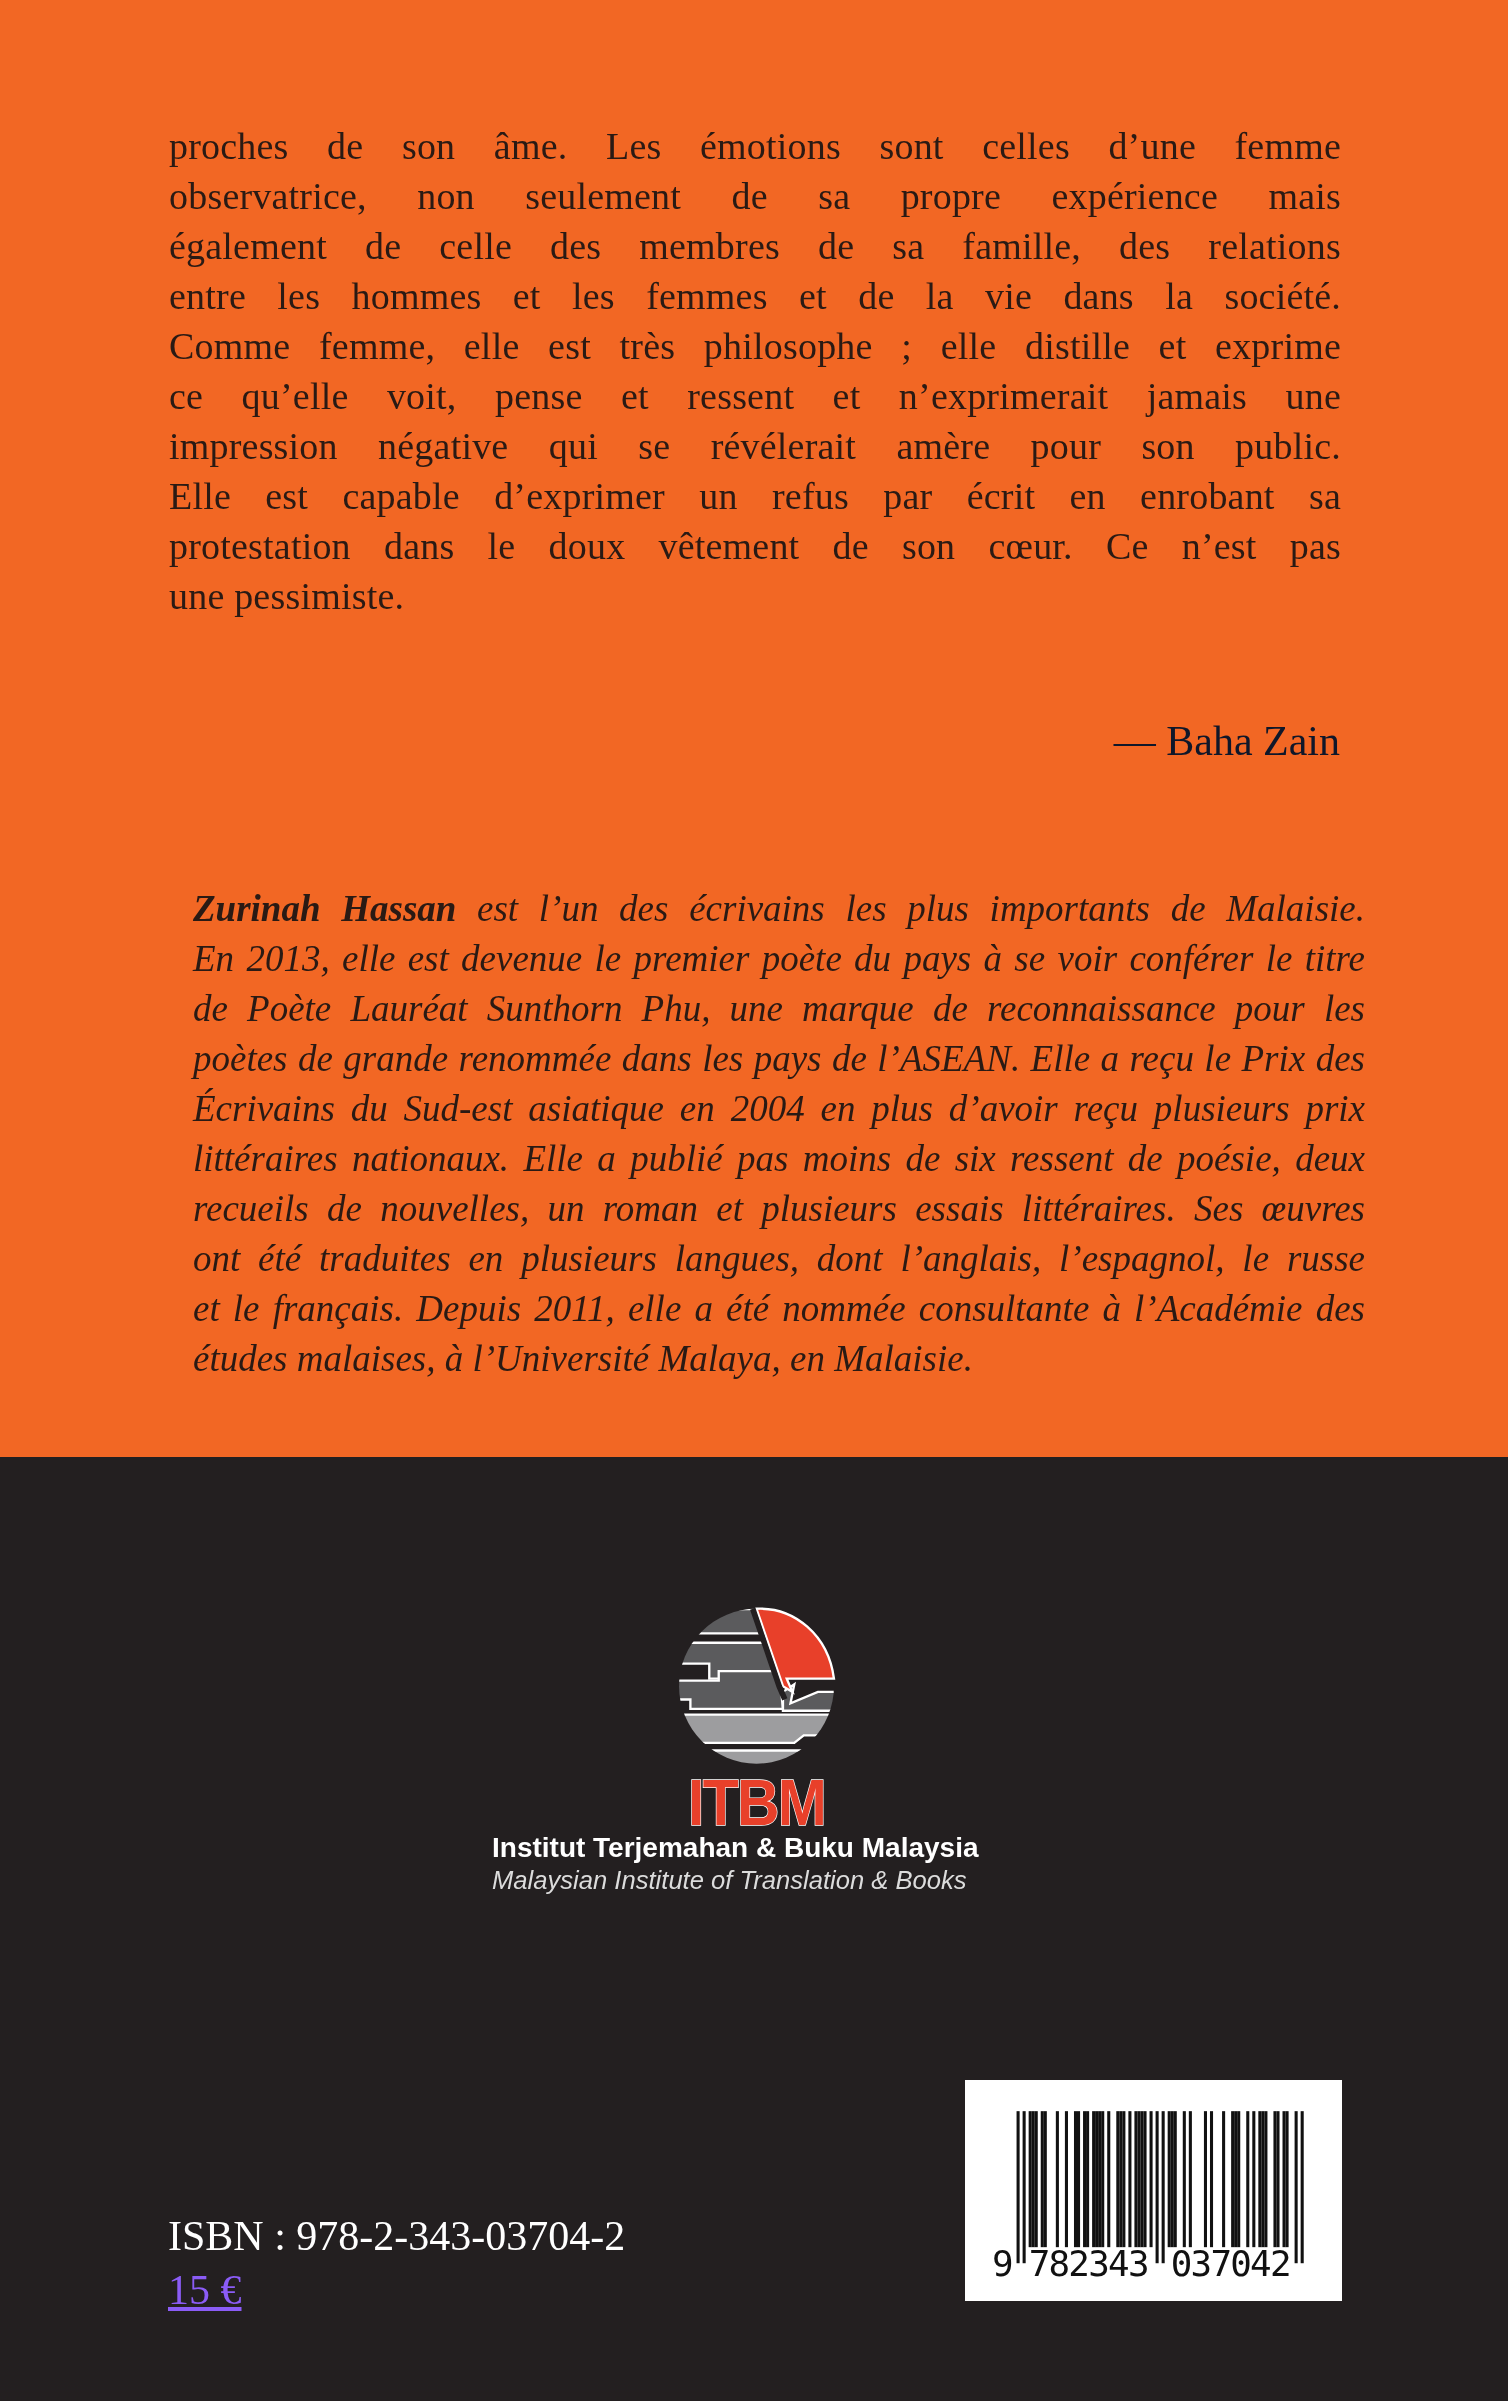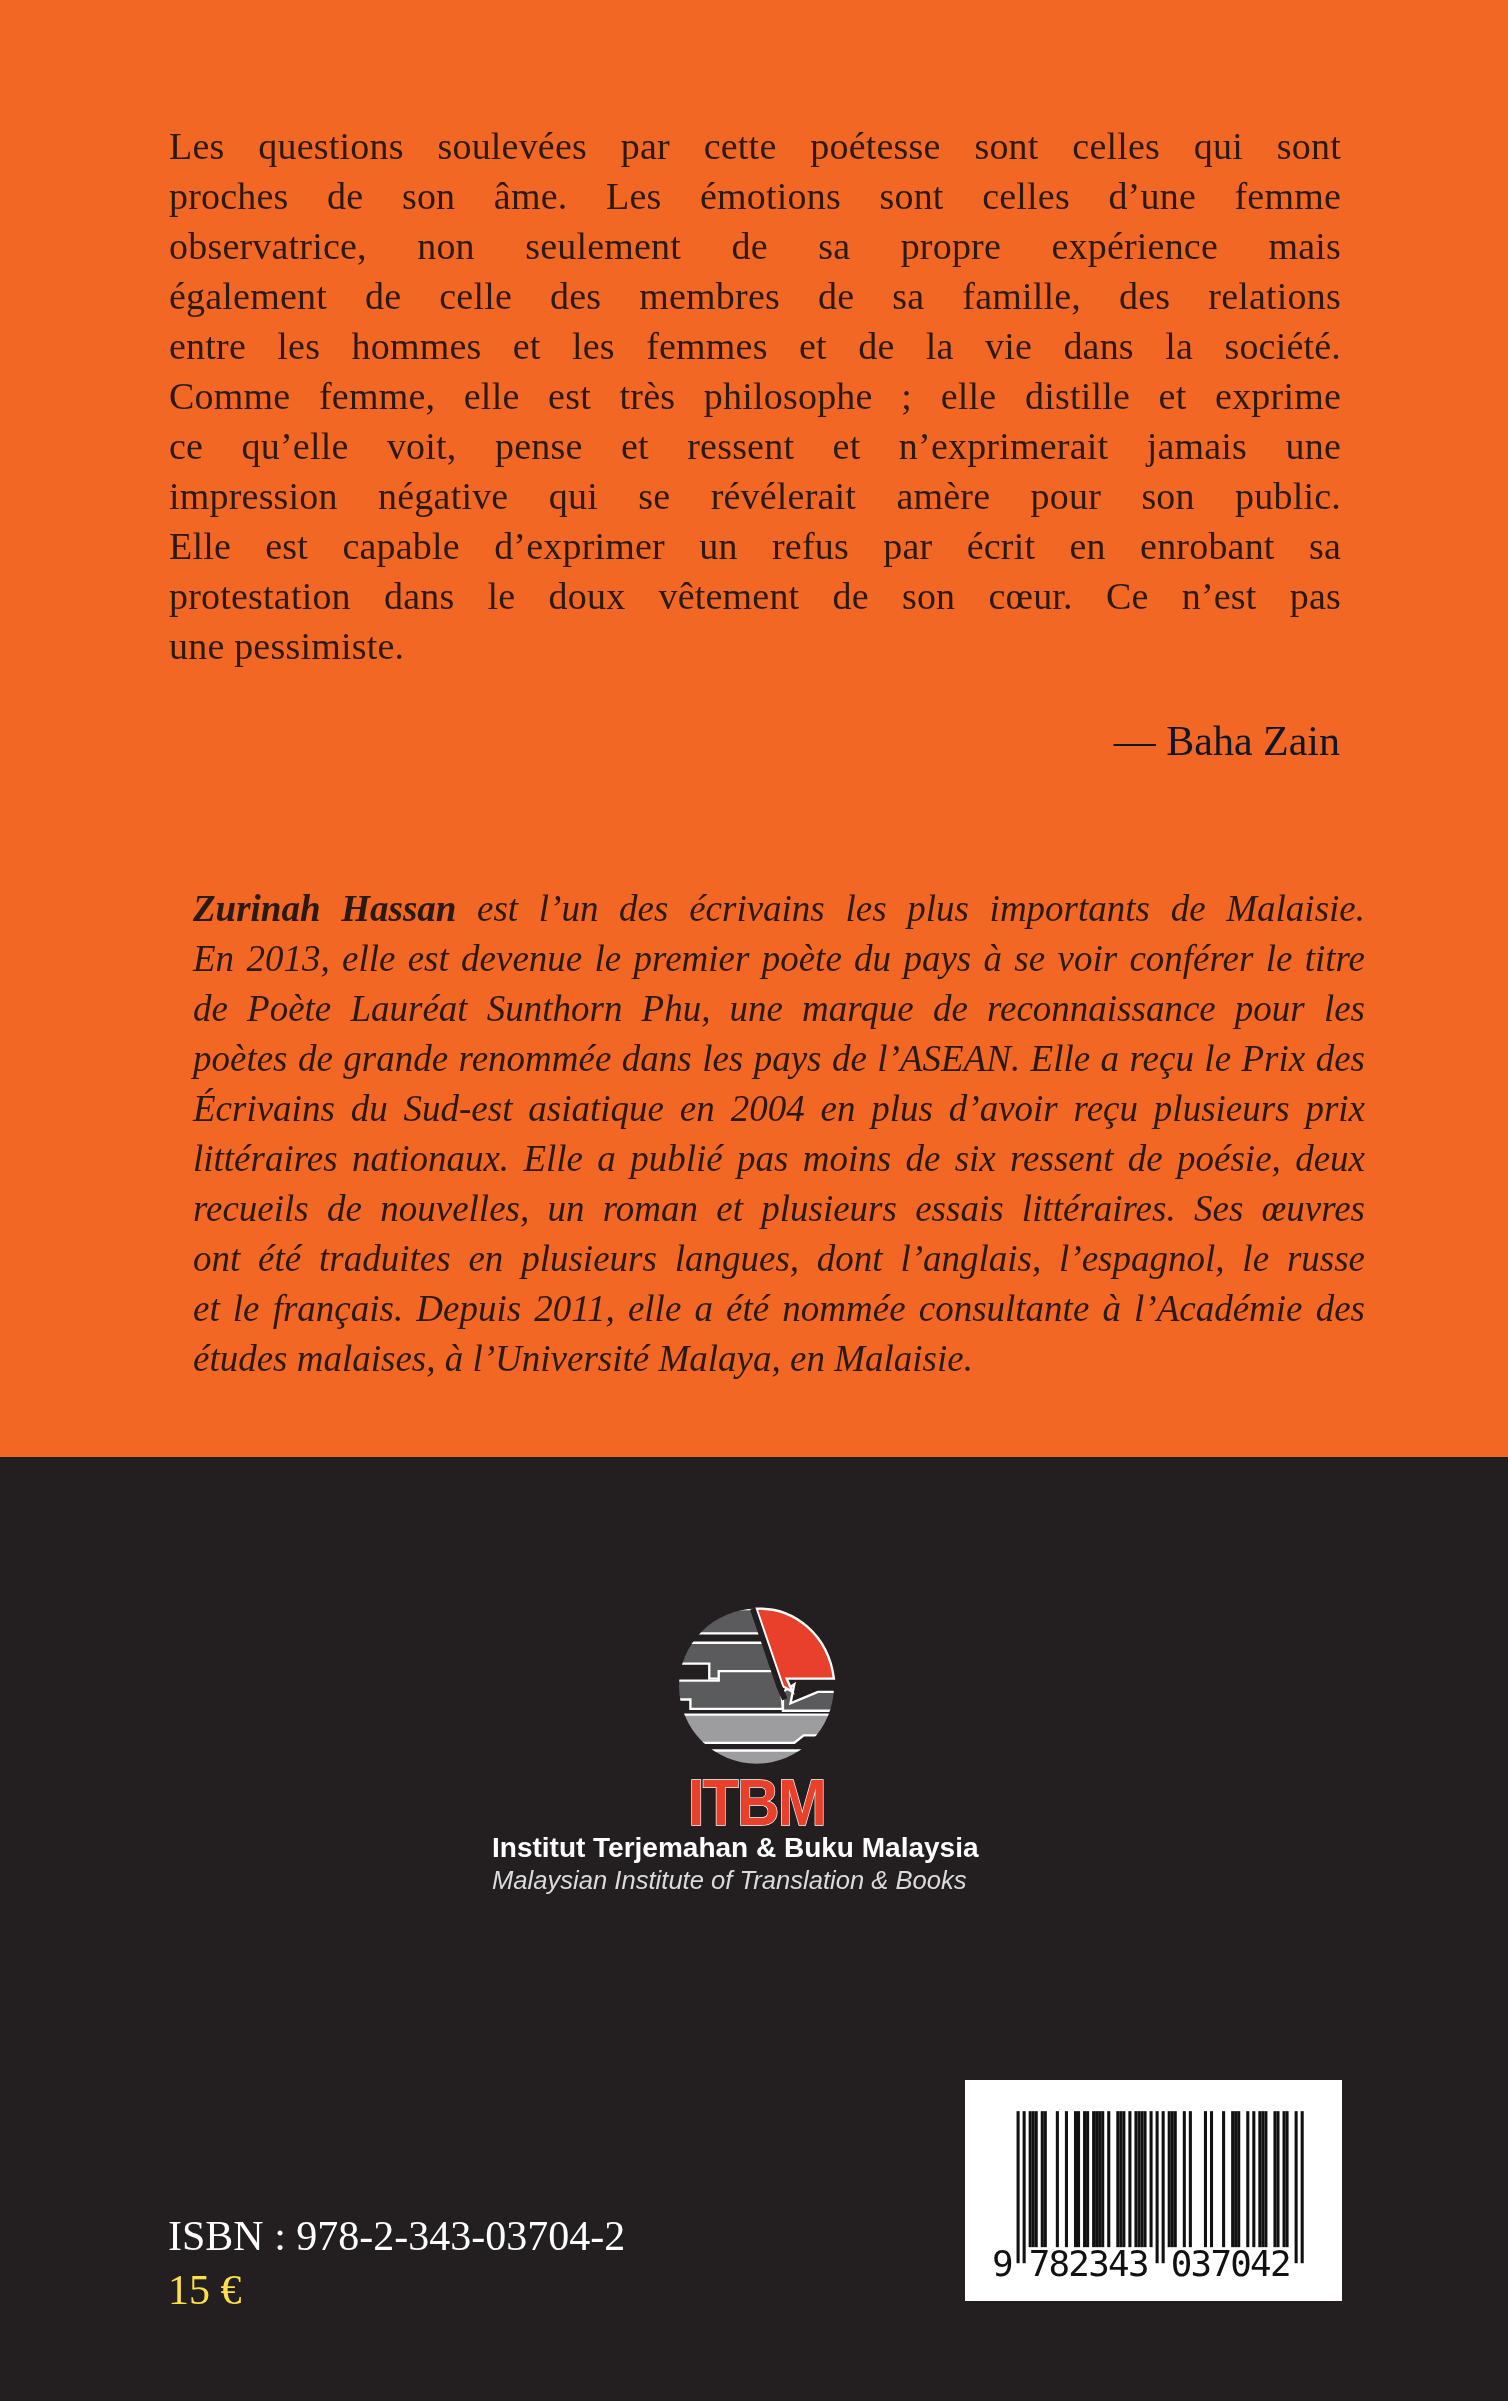--- a/index.html
+++ b/index.html
@@ -57,34 +57,33 @@
       font-family: "Liberation Sans", "DejaVu Sans", sans-serif; font-style: italic;
       font-size: 25.6px; line-height: 32px; color: #DCDCDC; white-space: nowrap;
     }
 
     .isbn {
       position: absolute; left: 168px; top: 2213px;
       font-size: 42px; line-height: 47px; color: #FFFFFF; white-space: nowrap;
     }
     .price {
       position: absolute; left: 168px; top: 2267px;
-      font-size: 42px; line-height: 47px; color: #fde047; white-space: nowrap;
+      font-size: 42px; line-height: 47px; color: #8b5cf6; white-space: nowrap; text-decoration: underline;
     }
     .barcode-box {
       position: absolute; left: 965px; top: 2080px; width: 377px; height: 221px;
       background: #FFFFFF;
     }
     .barcode-svg { position: absolute; left: 0; top: 0; }
   </style>
 </head>
 <body>
 
 <div class="top">
   <div class="para quote">
-    <span class="line">Les questions soulevées par cette poétesse sont celles qui sont</span>
     <span class="line">proches de son âme. Les émotions sont celles d’une femme</span>
     <span class="line">observatrice, non seulement de sa propre expérience mais</span>
     <span class="line">également de celle des membres de sa famille, des relations</span>
     <span class="line">entre les hommes et les femmes et de la vie dans la société.</span>
     <span class="line">Comme femme, elle est très philosophe ; elle distille et exprime</span>
     <span class="line">ce qu’elle voit, pense et ressent et n’exprimerait jamais une</span>
     <span class="line">impression négative qui se révélerait amère pour son public.</span>
     <span class="line">Elle est capable d’exprimer un refus par écrit en enrobant sa</span>
     <span class="line">protestation dans le doux vêtement de son cœur. Ce n’est pas</span>
     <span class="line last">une pessimiste.</span>

